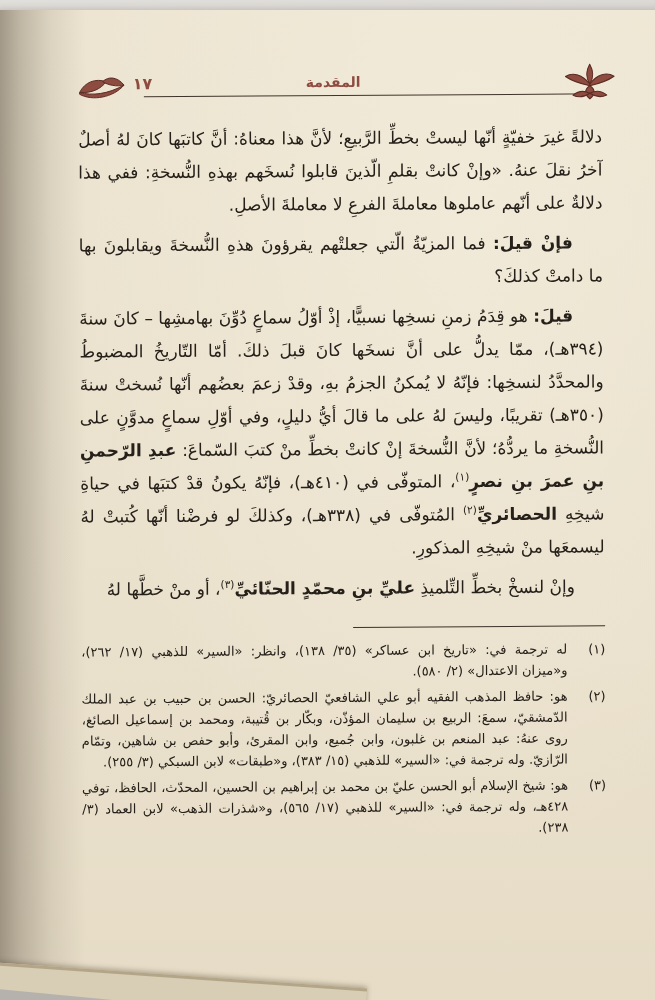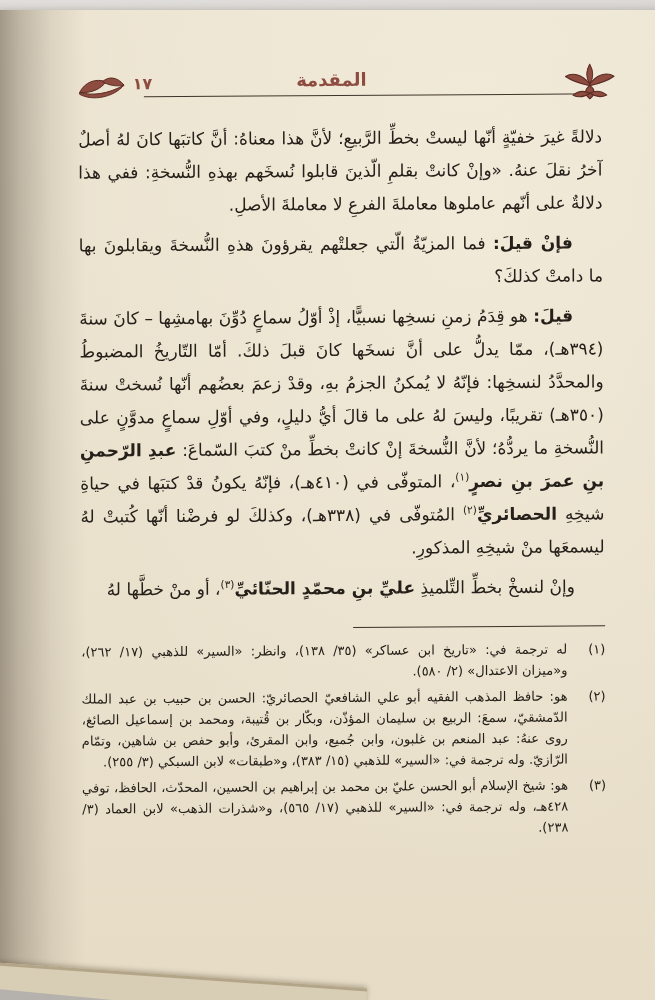--- a/index.html
+++ b/index.html
@@ -63,21 +63,21 @@
   }
   
   .header { position: relative; height: 52px; }
   .header-rule {
     position: absolute; bottom: 0; left: 66px; right: 2px;
     border-bottom: 1.6px solid #40342a;
   }
   .header-title {
     position: absolute; bottom: 6px; left: 50%;
     transform: translateX(-62%);
-    color: #8e4b3f; font-weight: bold; font-size: 18px;
+    color: #8e4b3f; font-weight: bold; font-size: 14px;
     letter-spacing: 0.5px;
   }
   .left-group {
     position: absolute; left: 0; bottom: -8px;
     display: flex; align-items: flex-start; gap: 7px;
   }
   .page-number { color: #8e4b3f; font-weight: bold; font-size: 16px; }
   .right-orn { position: absolute; right: -16px; bottom: -14px; }
   
   .body-text {

